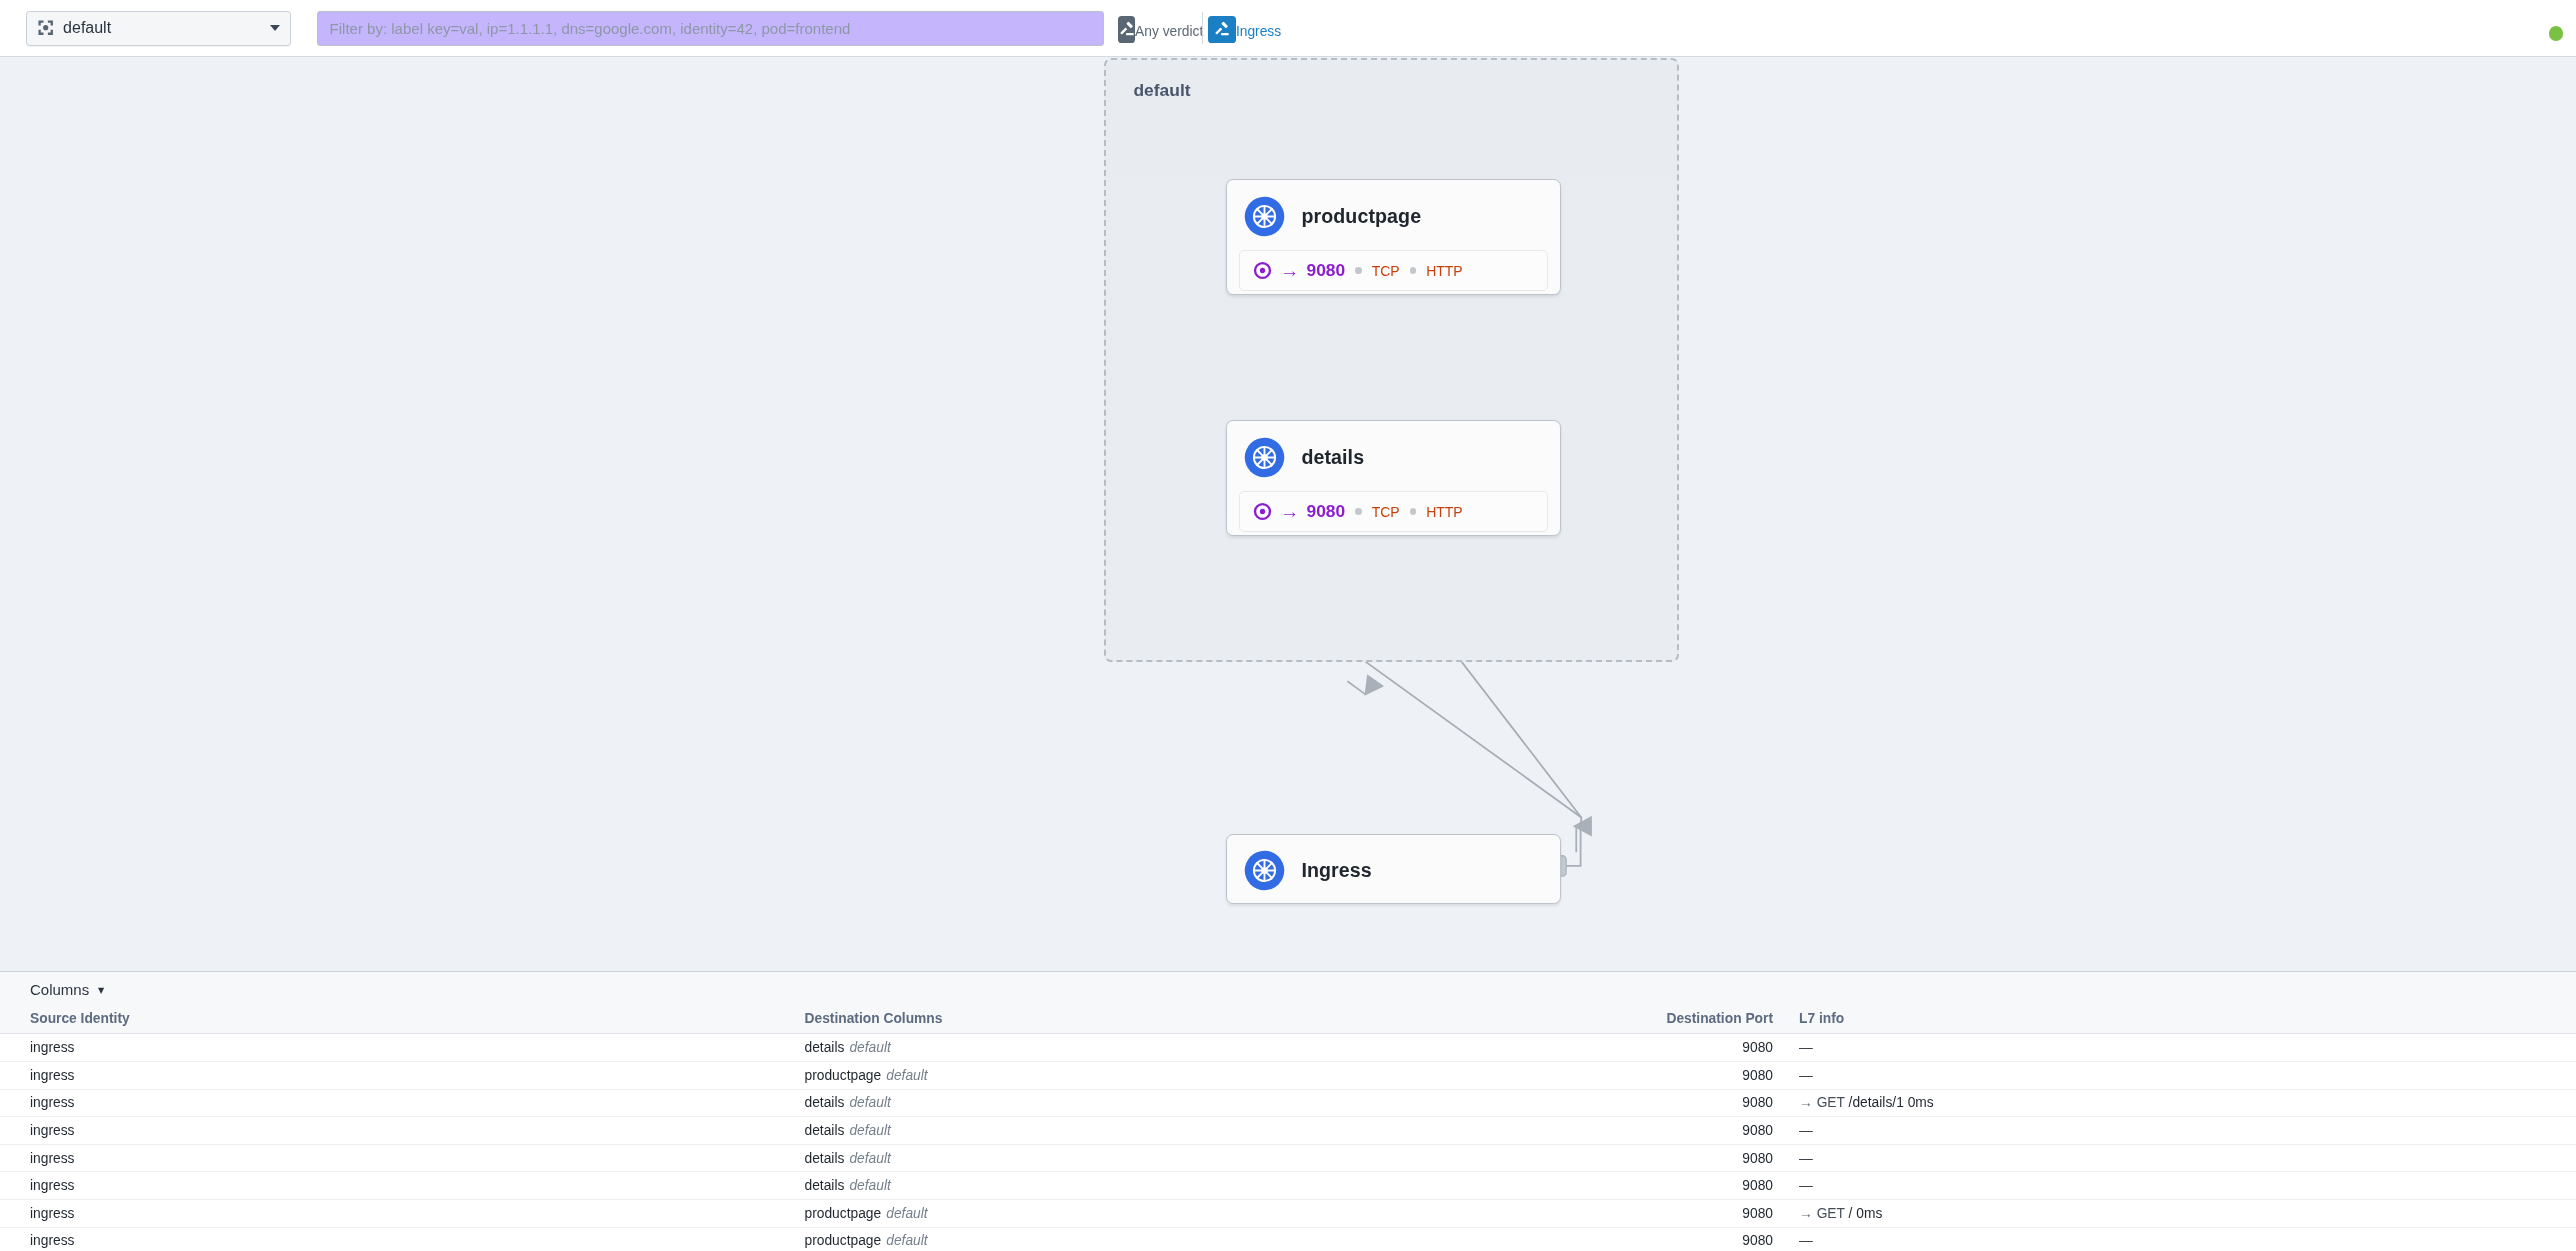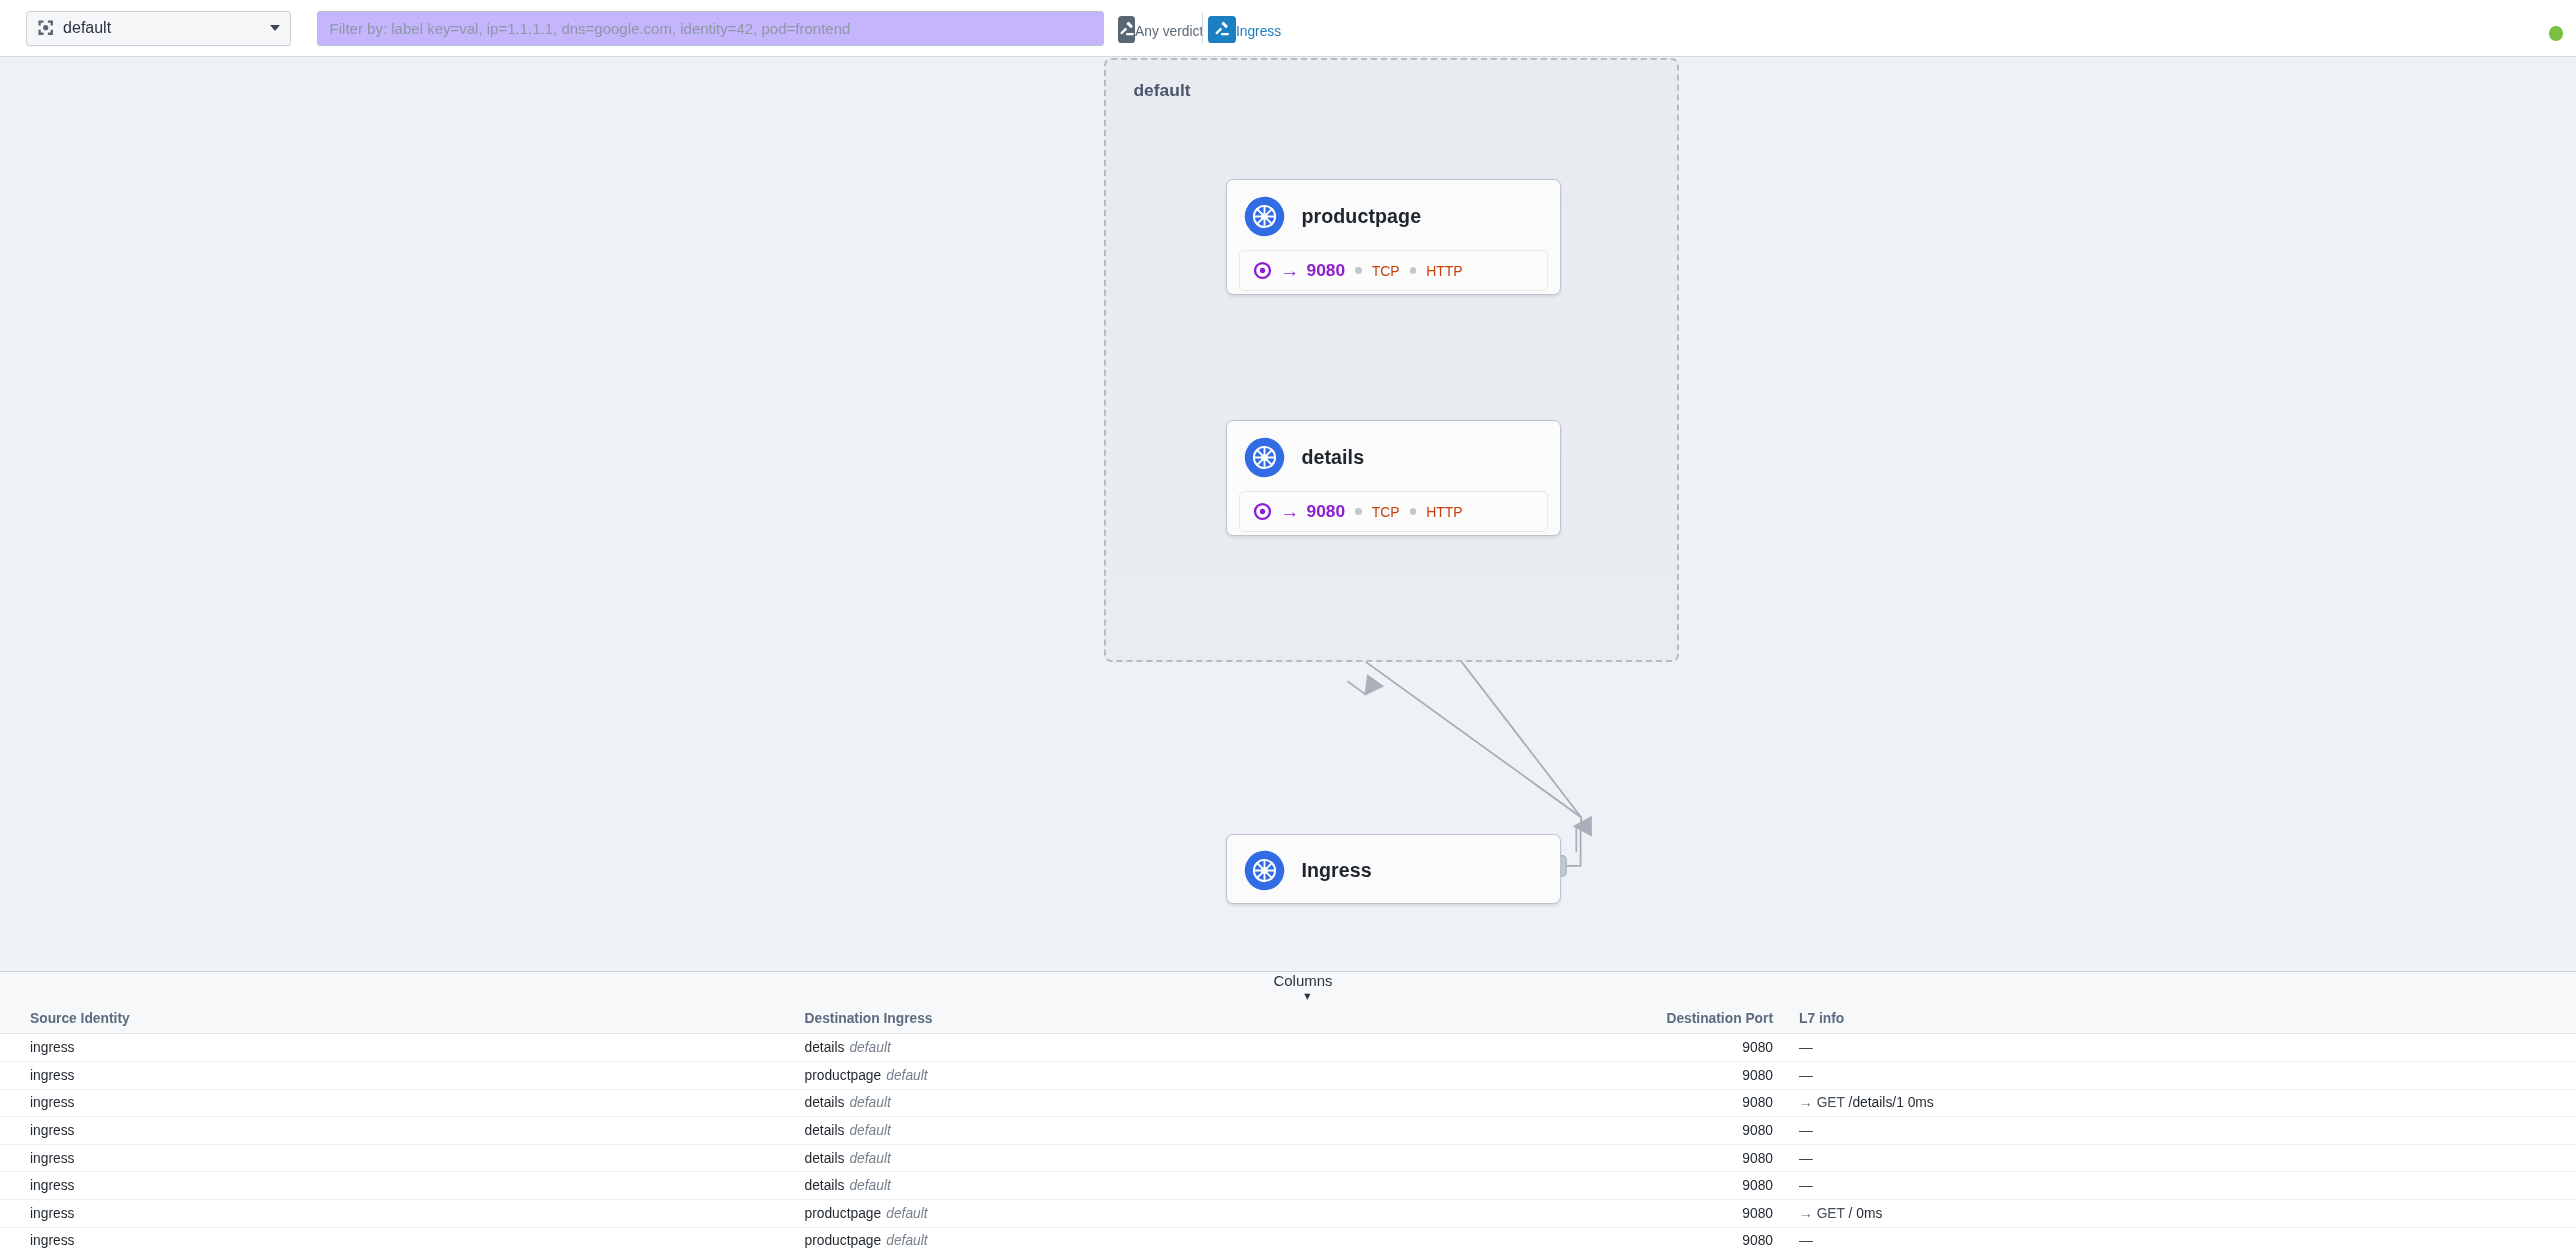--- a/index.html
+++ b/index.html
@@ -124,21 +124,21 @@
   #card-ingress     { left: 1226px; top: 777px; width: 335px; height: 70px; }
   #card-ingress .card-head { padding-top: 14.5px; }
 
   
   #table-panel {
     position: absolute; left: 0; top: 971px;
     width: 2576px; height: 281px;
     background: #f7f8f9;
     border-top: 1.4px solid #cdd3da;
   }
-  .cols-bar { height: 35px; display: flex; align-items: center; padding-left: 30px; flex-direction: column; }
+  .cols-bar { height: 35px; display: flex; align-items: center; padding-left: 30px; }
   .cols-label { font-size: 15px; color: #2c3440; cursor: pointer; }
   .cols-caret { margin-left: 8.7px; font-size: 12.3px; color: #2c3440; }
 
   table { width: 100%; border-collapse: collapse; table-layout: fixed; }
   thead th {
     font-size: 13.8px; font-weight: bold; color: #5c6b80;
     text-align: left; padding: 4.3px 0 7.2px 0;
     background: #f7f8f9;
     border-bottom: 0.7px solid #e1e5ea;
   }
@@ -351,21 +351,21 @@
 <div id="table-panel">
   <div class="cols-bar">
     <span class="cols-label">Columns</span>
     <span class="cols-caret">▾</span>
   </div>
 
   <table>
     <thead>
       <tr>
         <th class="c-src">Source Identity</th>
-        <th class="c-dst">Destination Ingress</th>
+        <th class="c-dst">Destination Columns</th>
         <th class="c-port">Destination Port</th>
         <th class="c-l7">L7 info</th>
         <th class="c-verd">Verdict</th>
       </tr>
     </thead>
     <tbody id="flows-body">
         <tr>
           <td class="c-src">ingress</td>
           <td class="c-dst"><span>details</span><span class="ns-sub">default</span></td>
           <td class="c-port">9080</td>

